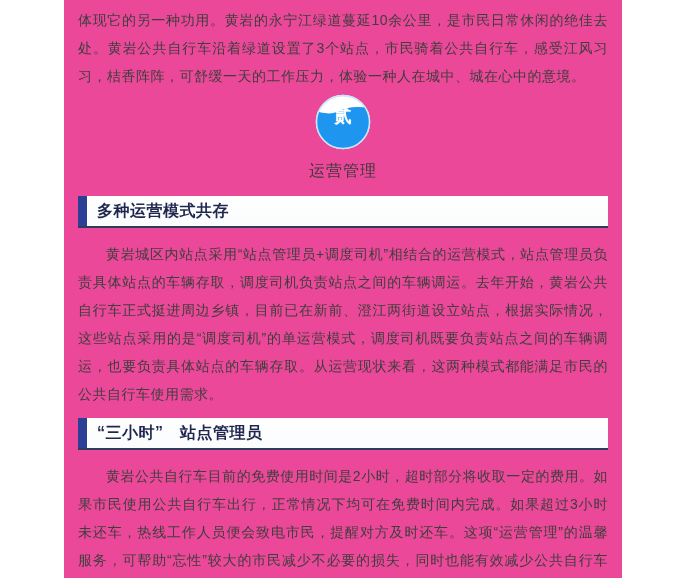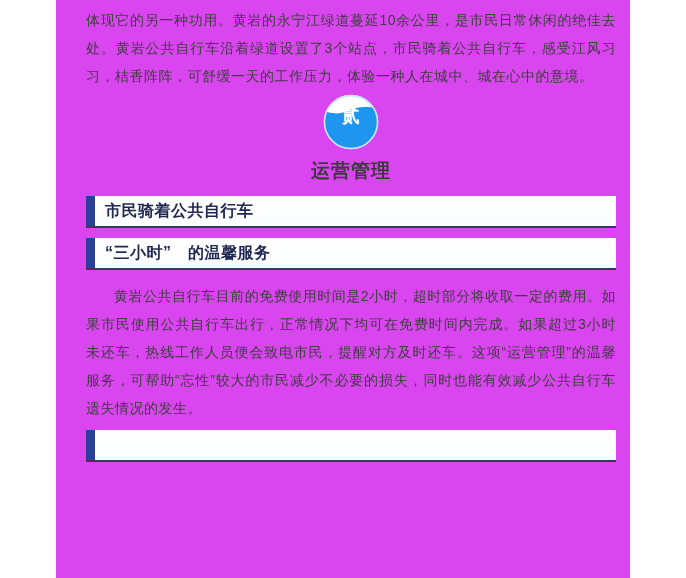--- a/index.html
+++ b/index.html
@@ -1,23 +1,22 @@
 <!DOCTYPE html>
 <html><head>
 <meta charset="utf-8">
 <style>
   html,body { margin:0; padding:0; background:#ffffff; }
   .page {
     position:relative;
     width:558px; height:578px;
-    background:#d946ef;
+    background:#ec4899;
     overflow:hidden;
     font-family:"Liberation Sans", sans-serif;
     margin:0 auto;
-    padding-left:16px;
   }
   .content { padding:6px 14px 0 14px; }
 
   .body-text {
     font-size:14px;
     line-height:28px;
     color:#3e3e3e;
     text-align:justify;
     margin:0;
     letter-spacing:0.5px;
@@ -29,21 +28,21 @@
   .badge svg { display:block; }
   .badge-num {
     position:absolute; left:0; right:0; top:13px;
     color:#ffffff; font-size:17px; font-weight:bold;
     text-align:center; line-height:20px;
     text-shadow:0 0 1px rgba(255,255,255,0.6);
   }
   .badge-title {
     margin-top:10px;
     text-align:center;
-    font-size:19px; font-weight:bold; color:#3a3a3a;
+    font-size:16px; font-weight:normal; color:#3a3a3a;
     letter-spacing:1px;
     height:22px; line-height:22px;
   }
 
   .sec-head {
     display:flex; align-items:center;
     height:30px;
     margin-top:10px;
     border-bottom:2px solid #2e3a5e;
     background:linear-gradient(#ffffff, #fbfcfd);
@@ -82,26 +81,27 @@
           <path d="M -2 16 C 8 20, 17 21, 27 16 C 36 11.5, 46 13, 58 14.5 L 58 58 L -2 58 Z" fill="#1e96f0" clip-path="url(#badgeClip)"></path>
           <circle cx="28" cy="28" r="26.5" fill="none" stroke="#c9e7fb" stroke-width="1.5"></circle>
         </svg>
         <div class="badge-num">贰</div>
       </div>
       <div class="badge-title">运营管理</div>
     </div>
 
     <div class="sec-head" style="margin-top:14px;">
       <div class="sec-bar"></div>
-      <div class="sec-title">市民骑着公共自行车</div>
+      <div class="sec-title">多种运营模式共存</div>
     </div>
+    <p class="body-text indent sec-para">黄岩城区内站点采用“站点管理员+调度司机”相结合的运营模式，站点管理员负责具体站点的车辆存取，调度司机负责站点之间的车辆调运。去年开始，黄岩公共自行车正式挺进周边乡镇，目前已在新前、澄江两街道设立站点，根据实际情况，这些站点采用的是“调度司机”的单运营模式，调度司机既要负责站点之间的车辆调运，也要负责具体站点的车辆存取。从运营现状来看，这两种模式都能满足市民的公共自行车使用需求。</p>
 
     <div class="sec-head">
       <div class="sec-bar"></div>
-      <div class="sec-title">“三小时”　的温馨服务</div>
+      <div class="sec-title">“三小时”　站点管理员</div>
     </div>
     <p class="body-text indent sec-para">黄岩公共自行车目前的免费使用时间是2小时，超时部分将收取一定的费用。如果市民使用公共自行车出行，正常情况下均可在免费时间内完成。如果超过3小时未还车，热线工作人员便会致电市民，提醒对方及时还车。这项“运营管理”的温馨服务，可帮助“忘性”较大的市民减少不必要的损失，同时也能有效减少公共自行车遗失情况的发生。</p>
 
     <div class="sec-head" style="margin-top:8px;">
       <div class="sec-bar"></div>
     </div>
 
   </div>
 </div>
 

